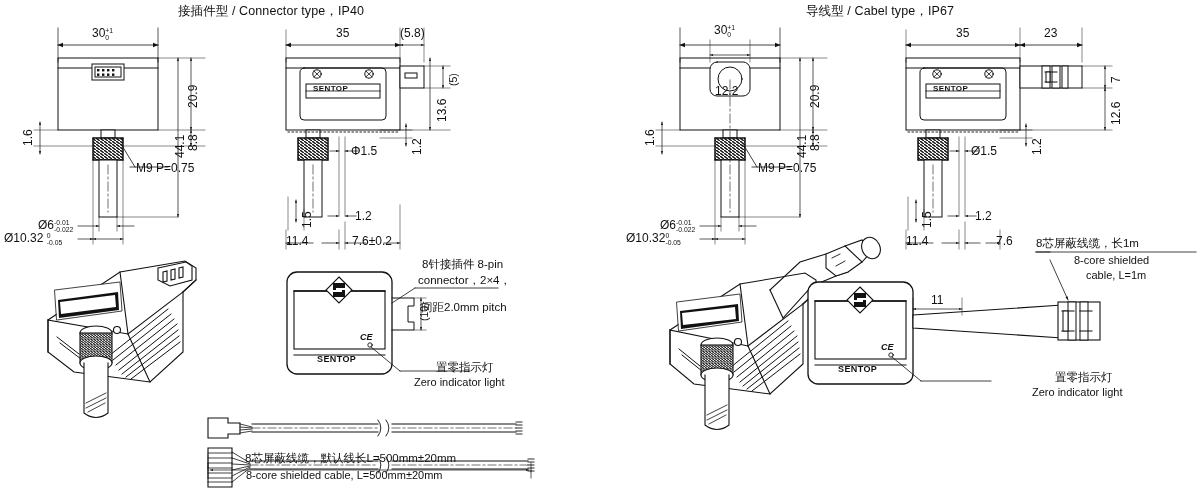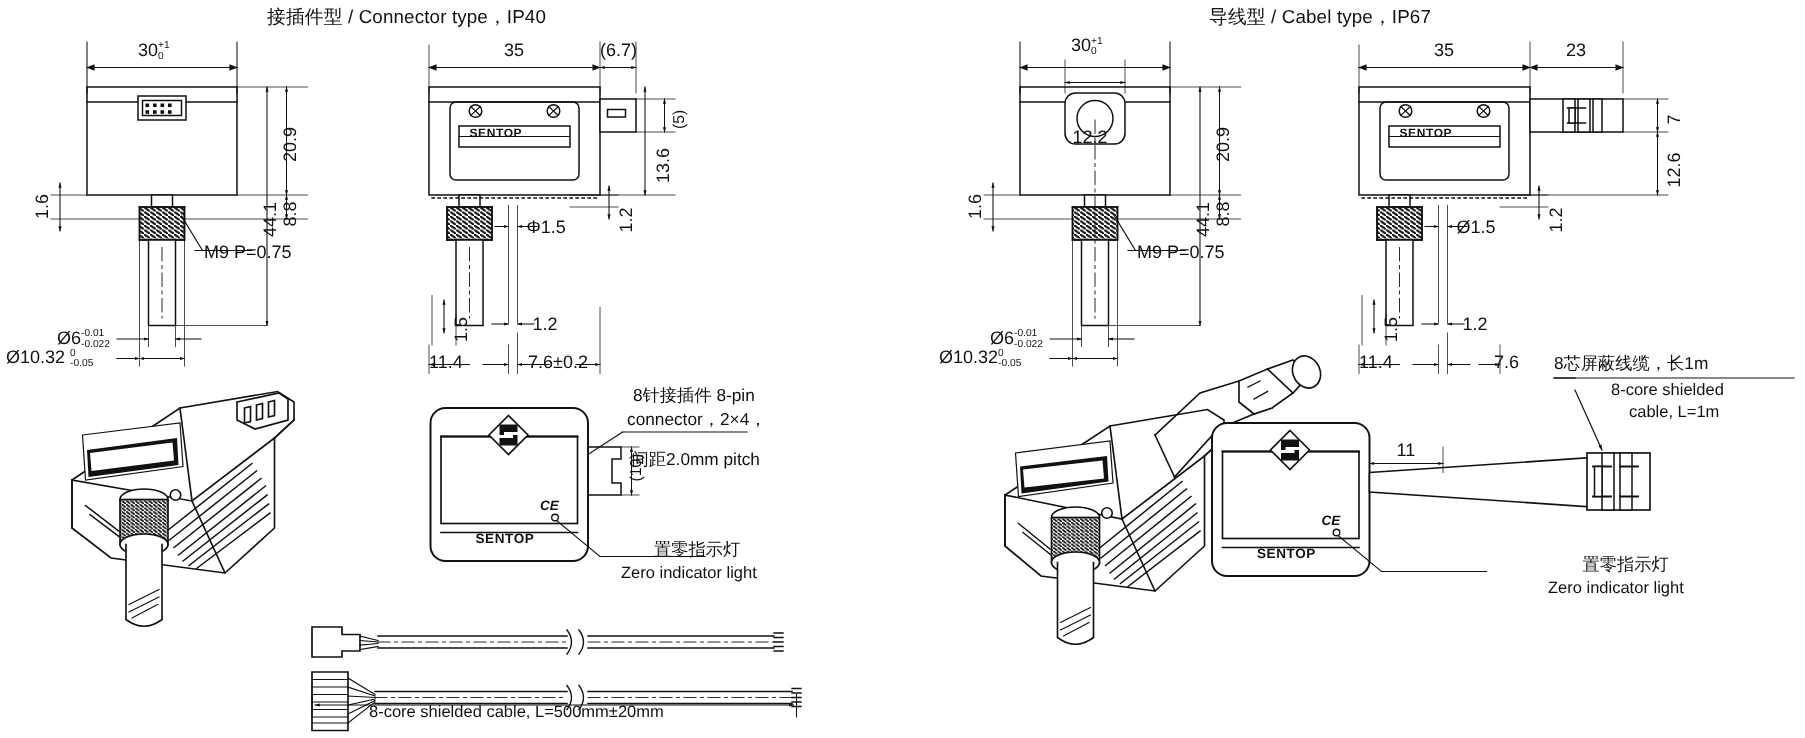--- a/index.html
+++ b/index.html
@@ -458,21 +458,21 @@
 <div class="txt dim vert" style="left:187px;top:151px;transform:rotate(-90deg);">8.8</div>
 <div class="txt dim vert" style="left:174px;top:158px;transform:rotate(-90deg);">44.1</div>
 
 <div class="txt dim" style="left:136px;top:162px;">M9 P=0.75</div>
 
 <div class="txt dim" style="left:38px;top:219px;"><span>Ø6</span><span class="tol"><span>-0.01</span><span>-0.022</span></span></div>
 
 <div class="txt dim" style="left:4px;top:232px;"><span>Ø10.32</span>&nbsp;<span class="tol"><span>0</span><span>-0.05</span></span></div>
 
 <div class="txt dim" style="left:336px;top:27px;">35</div>
-<div class="txt dim" style="left:400px;top:27px;">(6.7)</div>
+<div class="txt dim" style="left:400px;top:27px;">(5.8)</div>
 <div class="txt dimsm vert" style="left:448px;top:86px;transform:rotate(-90deg);">(5)</div>
 <div class="txt dim vert" style="left:436px;top:122px;transform:rotate(-90deg);">13.6</div>
 <div class="txt dim vert" style="left:411px;top:155px;transform:rotate(-90deg);">1.2</div>
 <div class="txt dim" style="left:351px;top:145px;">Φ1.5</div>
 <div class="txt dim vert" style="left:301px;top:228px;transform:rotate(-90deg);">1.5</div>
 <div class="txt dim" style="left:355px;top:210px;">1.2</div>
 <div class="txt dim" style="left:286px;top:235px;">11.4</div>
 <div class="txt dim" style="left:352px;top:235px;">7.6±0.2</div>
 
 <div class="txt brand" style="left:313px;top:85px;">SENTOP</div>
@@ -480,20 +480,21 @@
 <div class="txt ce" style="left:360px;top:333px;">CE</div>
 
 <div class="txt notecn" style="left:422px;top:259px;">8针接插件 8-pin</div>
 <div class="txt notecn" style="left:418px;top:275px;">connector，2×4，</div>
 <div class="txt notecn" style="left:421px;top:302px;">间距2.0mm pitch</div>
 <div class="txt dimsm vert" style="left:419px;top:321px;transform:rotate(-90deg);">(10)</div>
 
 <div class="txt notecn" style="left:436px;top:362px;">置零指示灯</div>
 <div class="txt cap" style="left:414px;top:377px;">Zero indicator light</div>
 
+<div class="txt notecn" style="left:245px;top:453px;">8芯屏蔽线缆，默认线长L=500mm±20mm</div>
 <div class="txt cap" style="left:246px;top:470px;">8-core shielded cable, L=500mm±20mm</div>
 
 <div class="txt dim" style="left:714px;top:24px;"><span>30</span><span class="tol"><span>+1</span><span>0</span></span></div>
 <div class="txt dim" style="left:715px;top:38px;margin-top:47px;">12.2</div>
 
 <div class="txt dim vert" style="left:644px;top:146px;transform:rotate(-90deg);">1.6</div>
 <div class="txt dim vert" style="left:809px;top:108px;transform:rotate(-90deg);">20.9</div>
 <div class="txt dim vert" style="left:809px;top:151px;transform:rotate(-90deg);">8.8</div>
 <div class="txt dim vert" style="left:796px;top:158px;transform:rotate(-90deg);">44.1</div>
 <div class="txt dim" style="left:758px;top:162px;">M9 P=0.75</div>

